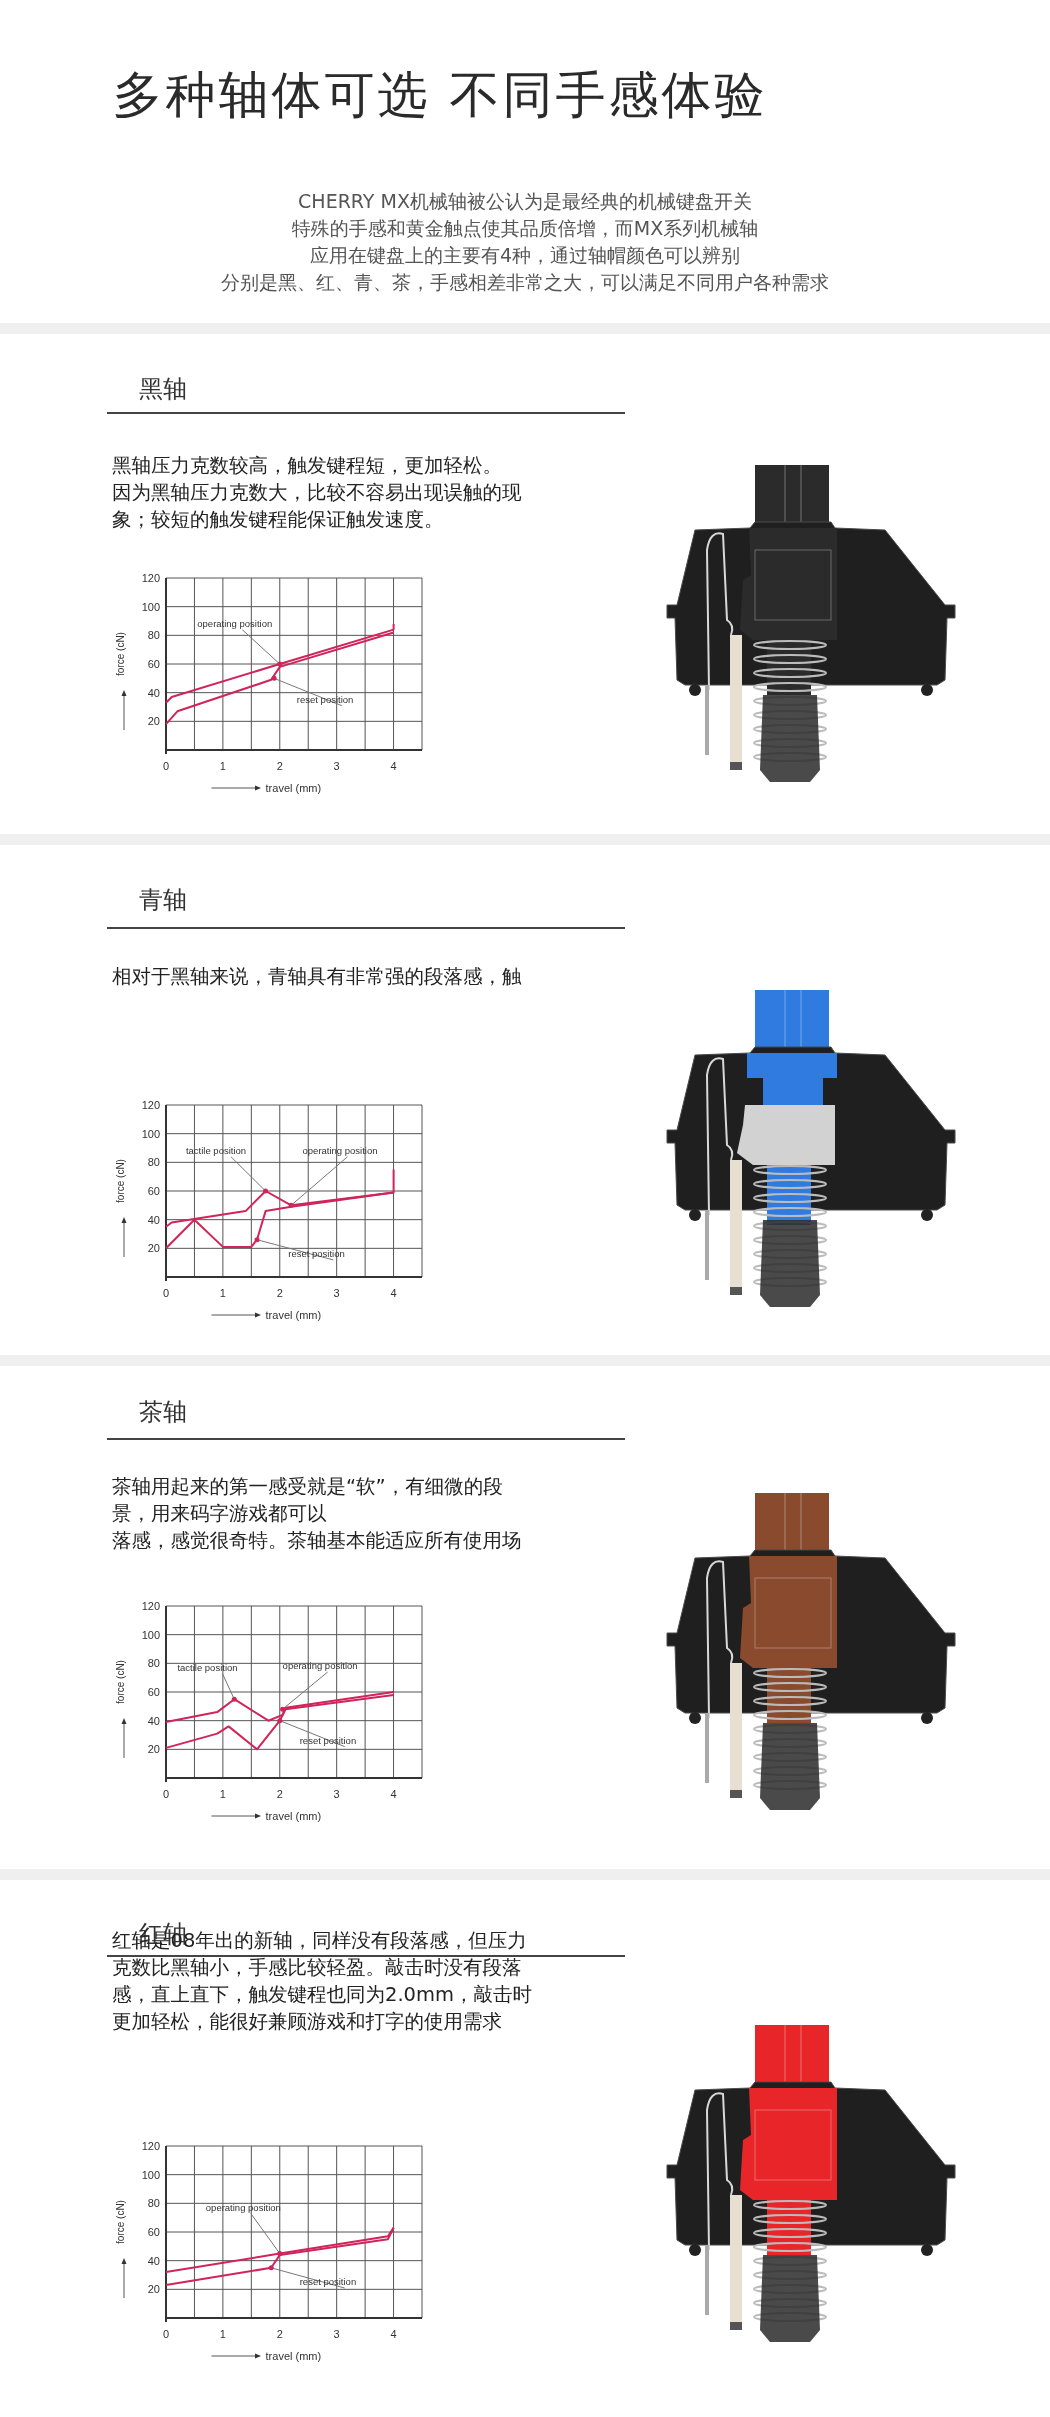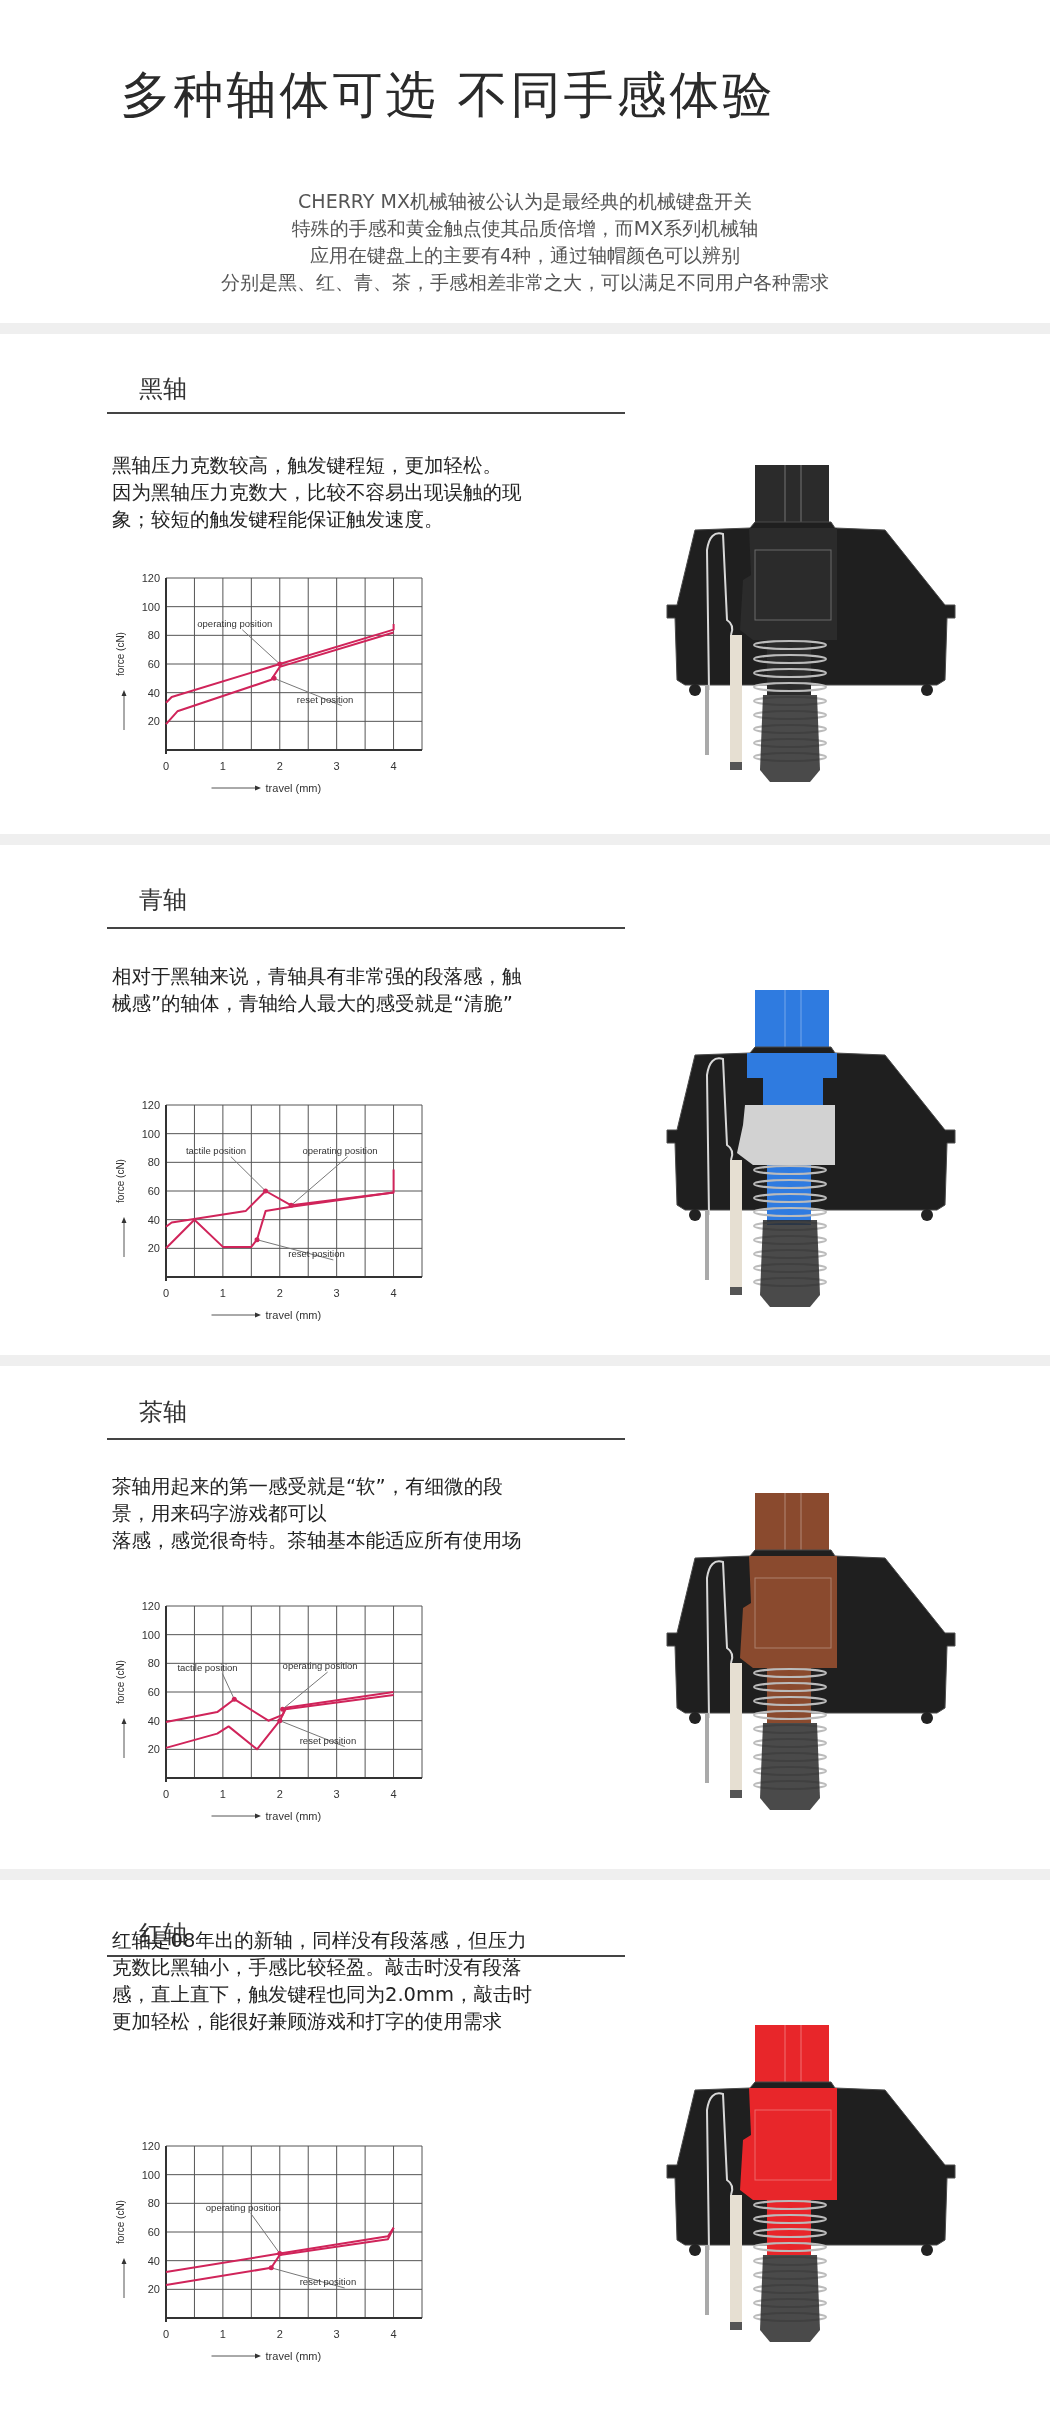--- a/index.html
+++ b/index.html
@@ -1,18 +1,18 @@
 <!DOCTYPE html>
 <html><head>
 <meta charset="utf-8">
 <style>
   html,body{margin:0;padding:0;background:#fff;}
   body{width:1050px;height:2417px;position:relative;overflow:hidden;font-family:"DejaVu Sans","Liberation Sans",sans-serif;color:#333;}
   .abs{position:absolute;}
-  .title{left:16px;width:864px;top:62px;text-align:center;font-size:50px;letter-spacing:3px;color:#2a2a2a;font-weight:normal;}
+  .title{left:8px;width:864px;top:62px;text-align:center;font-size:50px;letter-spacing:3px;color:#2a2a2a;font-weight:normal;}
   .intro{left:0;width:1050px;top:188px;text-align:center;font-size:19px;line-height:27px;color:#555;}
   .band{left:0;width:1050px;height:11px;background:#efefef;}
   .sec-title{left:139px;font-size:24px;color:#333;}
   .rule{left:107px;width:518px;height:2px;background:#444;}
   .desc{left:112px;width:490px;font-size:19.5px;line-height:27px;color:#222;}
   .chart{left:100px;width:340px;height:240px;}
   .switch{left:655px;width:310px;height:350px;}
   svg text{font-family:"Liberation Sans",sans-serif;}
 </style>
 </head>
@@ -108,21 +108,20 @@
         <rect x="50" y="235" width="4" height="70" fill="#aaa"></rect>
         <rect x="75" y="185" width="12" height="135" fill="#e6dfd2"></rect>
         <rect x="75" y="312" width="12" height="8" fill="#555"></rect>
         <circle cx="40" cy="240" r="6" fill="#222"></circle>
         <circle cx="272" cy="240" r="6" fill="#222"></circle>
       </svg></div>
     <div class="abs sec-title" style="top: 884px;">青轴</div>
     <div class="abs rule" style="top: 927px;"></div>
     <div class="abs desc" style="top: 963px;">
       <div>相对于黑轴来说，青轴具有非常强的段落感，触</div>
-      <div>械感”的轴体，青轴给人最大的感受就是“清脆”</div>
     </div>
     <div class="abs chart" style="top: 1087px;"><svg width="340" height="240" viewBox="0 0 340 240" xmlns="http://www.w3.org/2000/svg">
         <line x1="66" y1="18" x2="66" y2="190" stroke="#555" stroke-width="1"></line>
         <line x1="94.44444444444444" y1="18" x2="94.44444444444444" y2="190" stroke="#555" stroke-width="1"></line>
         <line x1="122.88888888888889" y1="18" x2="122.88888888888889" y2="190" stroke="#555" stroke-width="1"></line>
         <line x1="151.33333333333331" y1="18" x2="151.33333333333331" y2="190" stroke="#555" stroke-width="1"></line>
         <line x1="179.77777777777777" y1="18" x2="179.77777777777777" y2="190" stroke="#555" stroke-width="1"></line>
         <line x1="208.22222222222223" y1="18" x2="208.22222222222223" y2="190" stroke="#555" stroke-width="1"></line>
         <line x1="236.66666666666666" y1="18" x2="236.66666666666666" y2="190" stroke="#555" stroke-width="1"></line>
         <line x1="265.1111111111111" y1="18" x2="265.1111111111111" y2="190" stroke="#555" stroke-width="1"></line>

